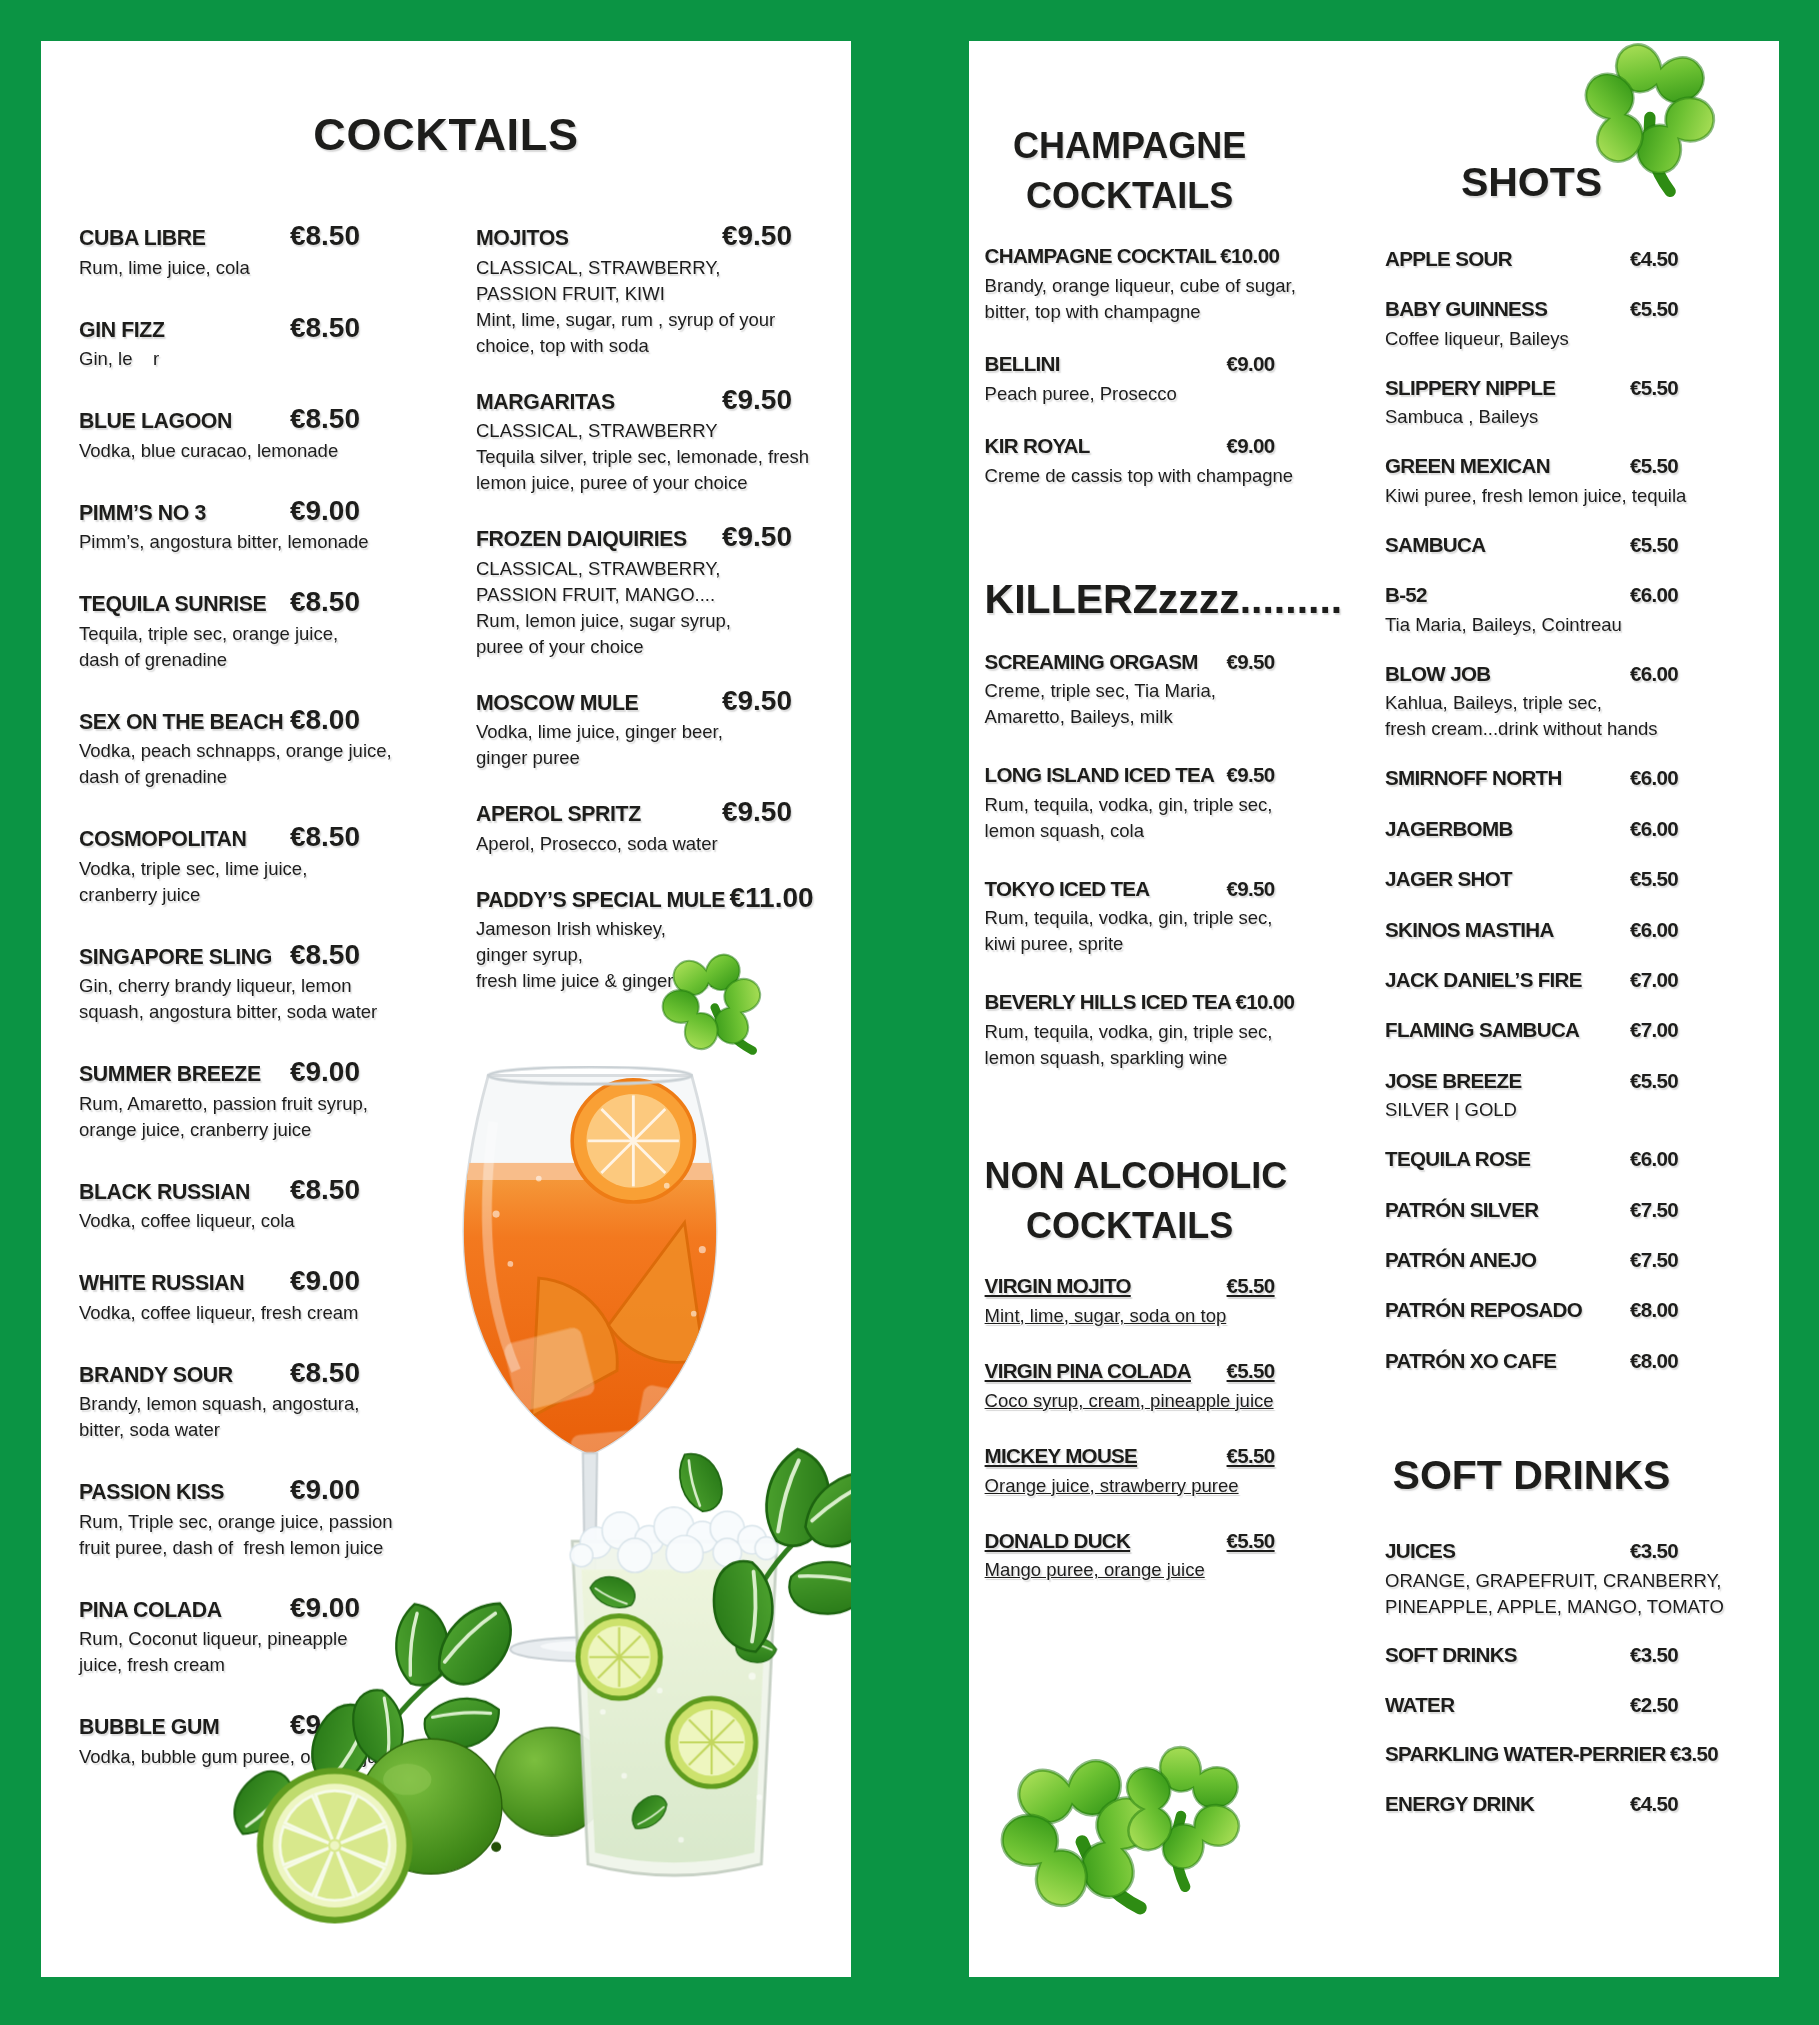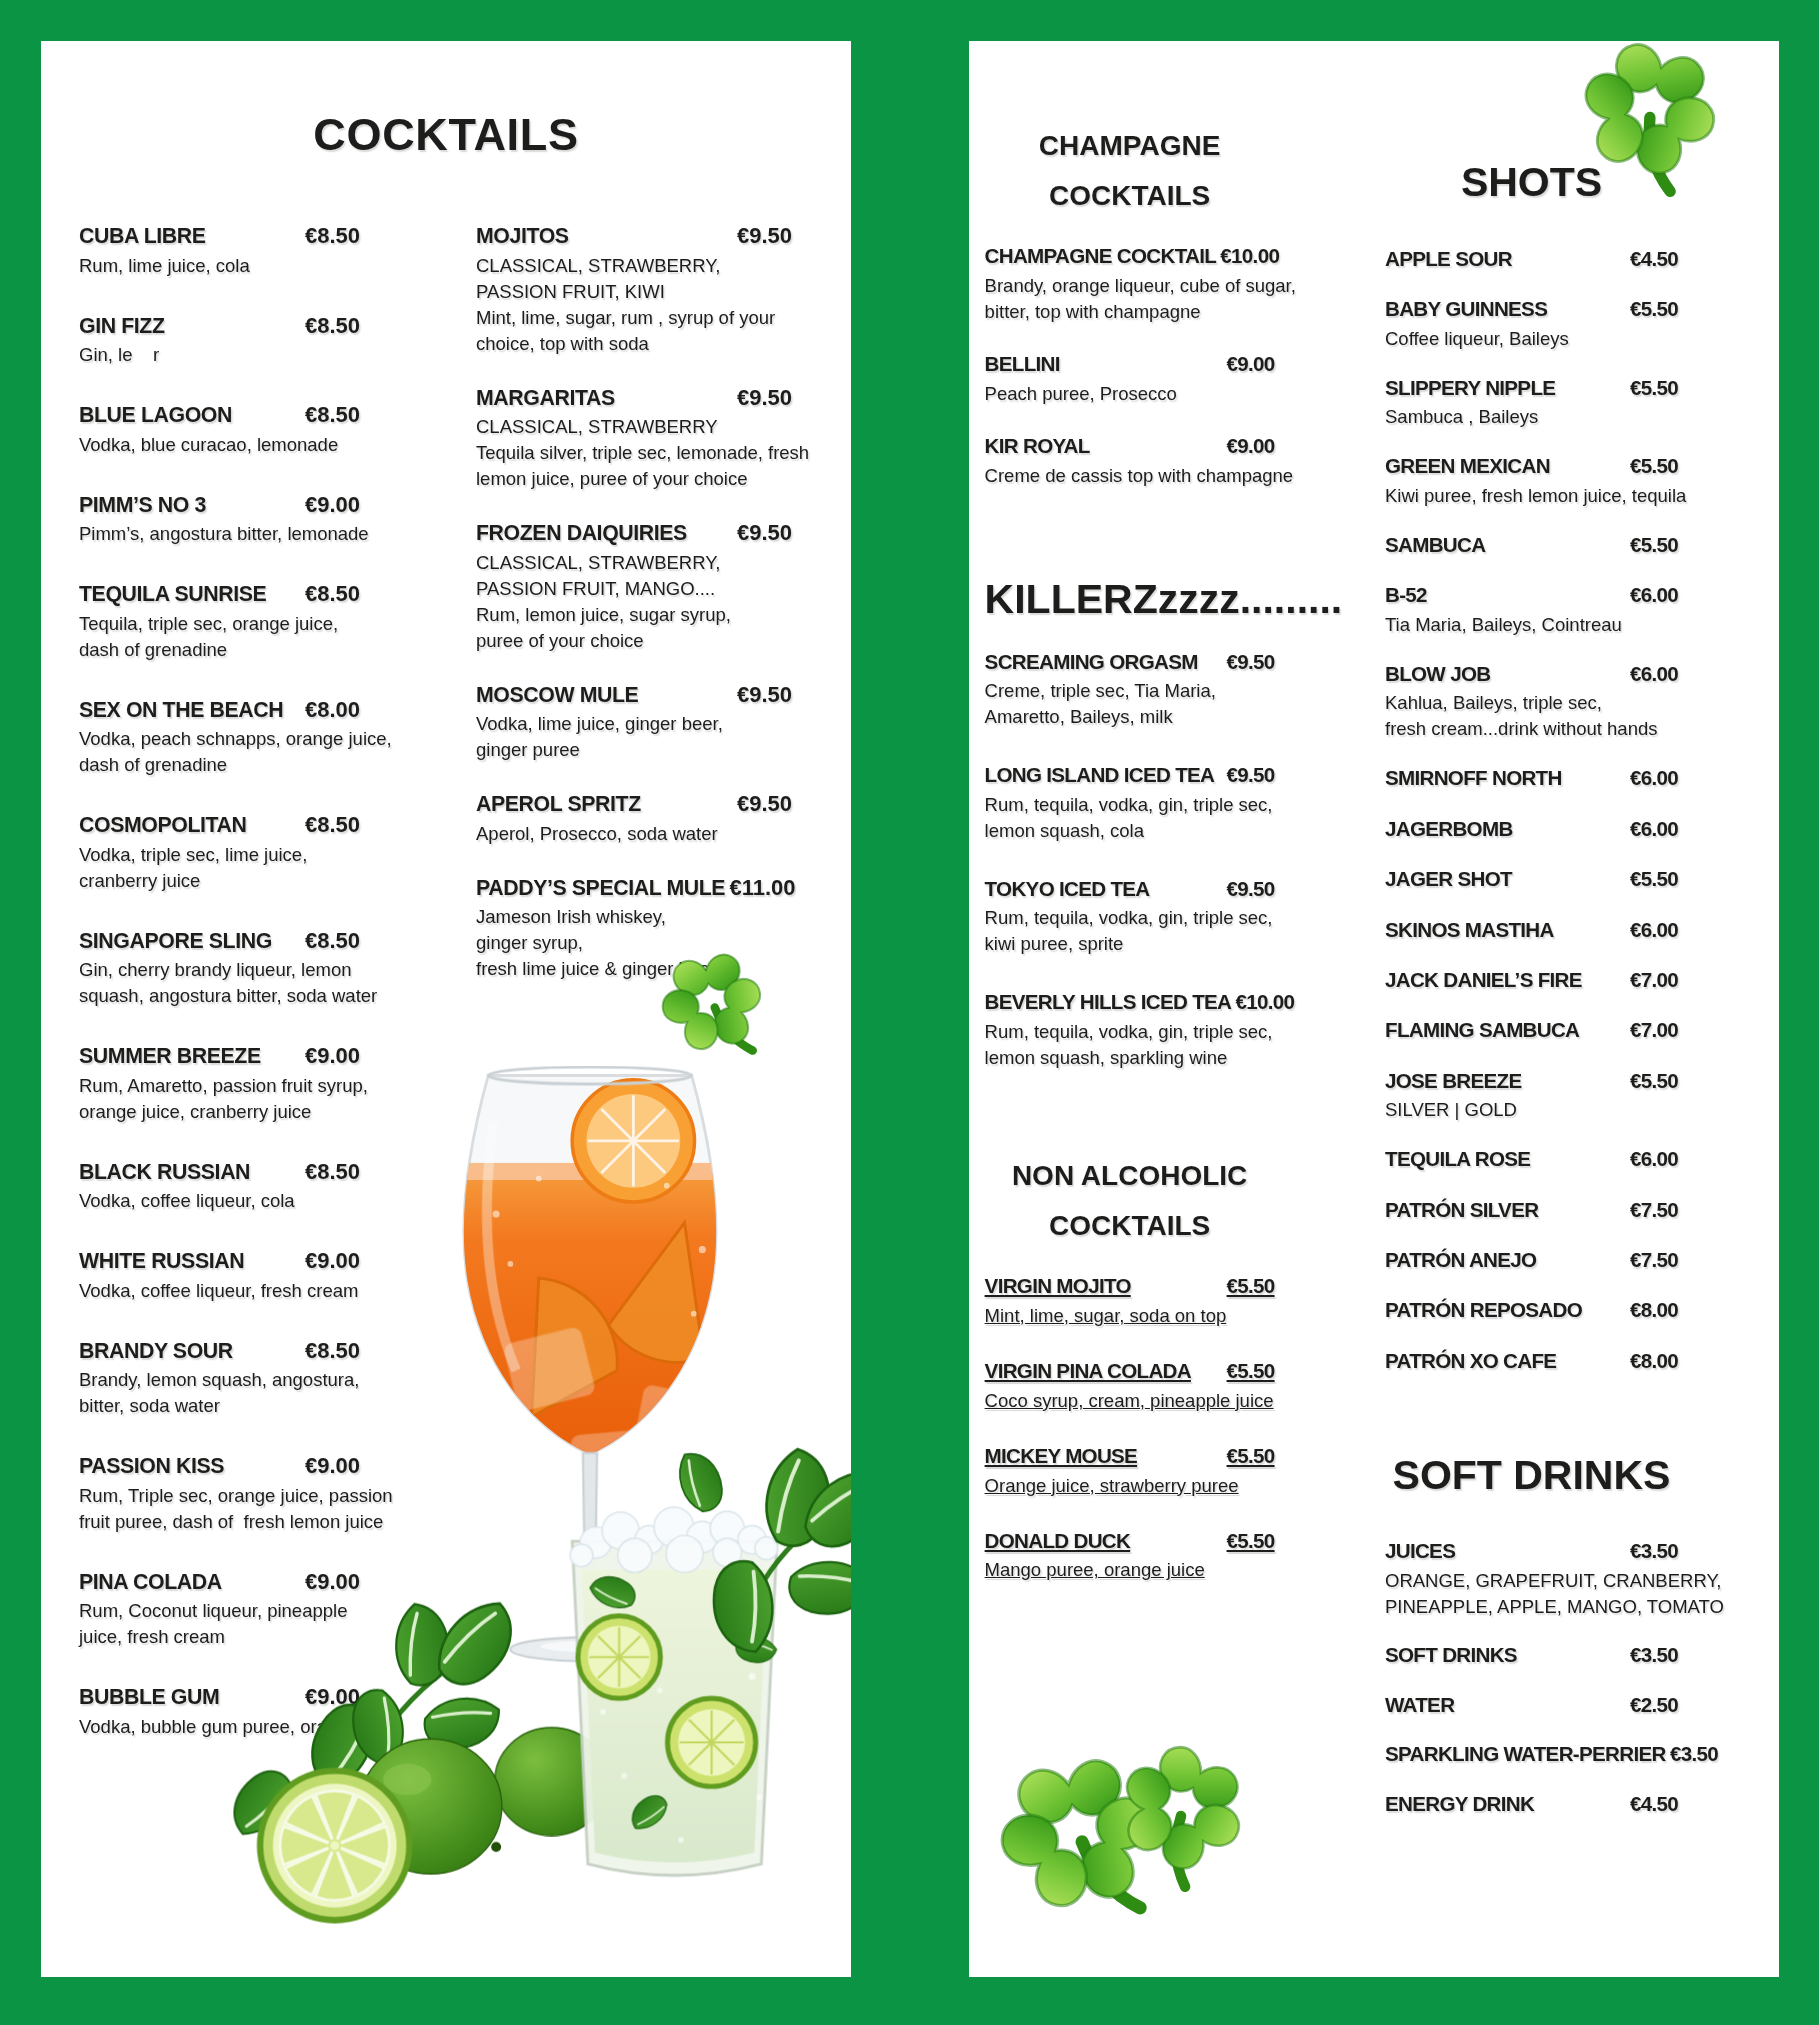--- a/index.html
+++ b/index.html
@@ -13,25 +13,25 @@
               font-size:45px;font-weight:700;letter-spacing:0.7px;}
   .col{position:absolute;}
   #left-col1{left:38px;top:181px;width:281px;}
   #left-col2{left:435px;top:181px;width:316px;}
   #right-col1{left:15.6px;top:80px;width:290px;}
   #right-col2{left:416px;top:116px;width:293px;}
   .item{margin-bottom:33px;}
   #left-col2 .item{margin-bottom:27px;}
   .row{display:flex;justify-content:space-between;align-items:baseline;gap:4.3px;}
   .name{font-size:21.3px;font-weight:700;letter-spacing:-0.4px;line-height:28.4px;white-space:nowrap;}
-  .price{font-size:22px;font-weight:700;line-height:28.4px;white-space:nowrap;flex-shrink:0;}
+  .price{font-size:28px;font-weight:700;line-height:28.4px;white-space:nowrap;flex-shrink:0;}
   #right-panel .name,#right-panel .price{font-size:20.6px;letter-spacing:-0.7px;}
   .desc{font-size:18.5px;line-height:26px;margin-top:2.1px;white-space:nowrap;color:#1c1c1c;}
   .desc + .desc{margin-top:0;}
-  .section-title{font-weight:700;font-size:28px;line-height:50px;text-align:center;white-space:nowrap;}
+  .section-title{font-weight:700;font-size:36px;line-height:50px;text-align:center;white-space:nowrap;}
   #sec-champagne .section-title{margin-bottom:21.3px;}
   #sec-champagne .item,#sec-killerz .item{margin-bottom:25.6px;}
   #sec-killerz .item{margin-bottom:31px;}
   #sec-killerz .section-title{text-align:left;font-size:41px;margin-top:85px;margin-bottom:24px;}
   #sec-non-alcoholic .section-title{margin-top:80px;margin-bottom:21.3px;}
   #sec-non-alcoholic .item{margin-bottom:28.4px;text-decoration:underline;}
   #sec-shots .section-title{font-size:41px;margin-bottom:38px;}
   #sec-shots .item{margin-bottom:22px;}
   #sec-soft-drinks .section-title{font-size:41px;margin-top:75px;margin-bottom:37px;}
   #sec-soft-drinks .item{margin-bottom:21.3px;}

